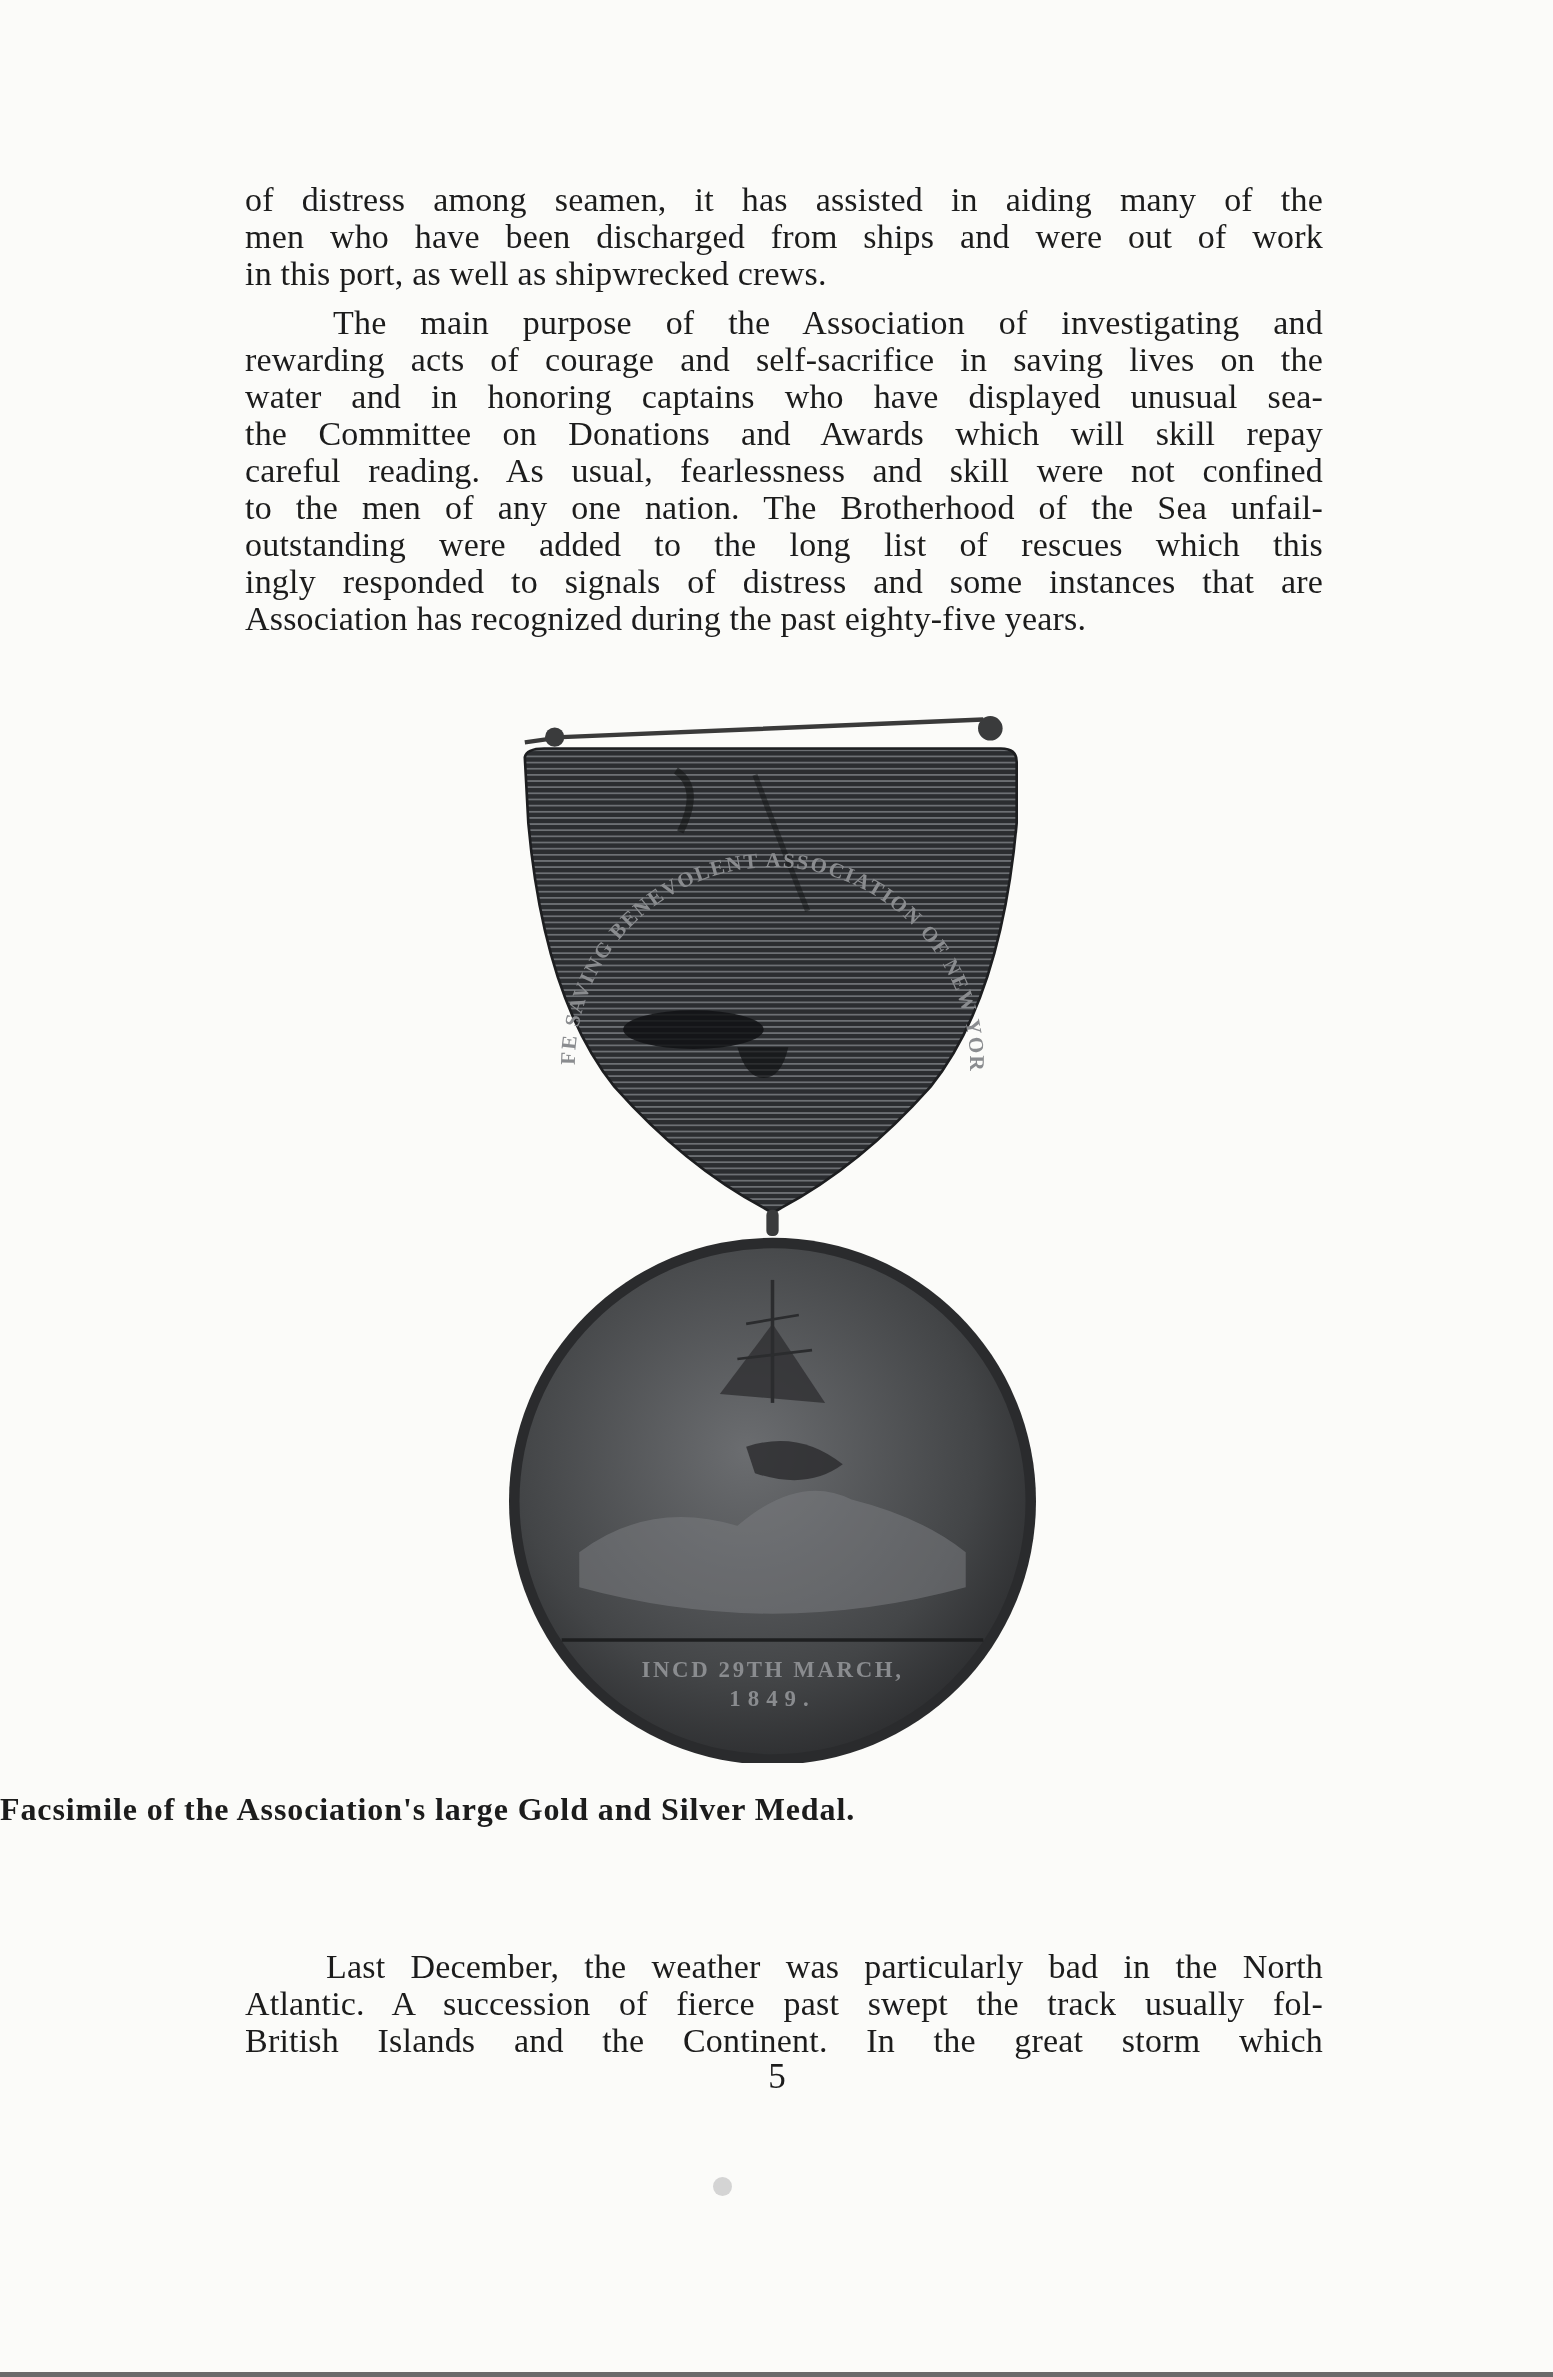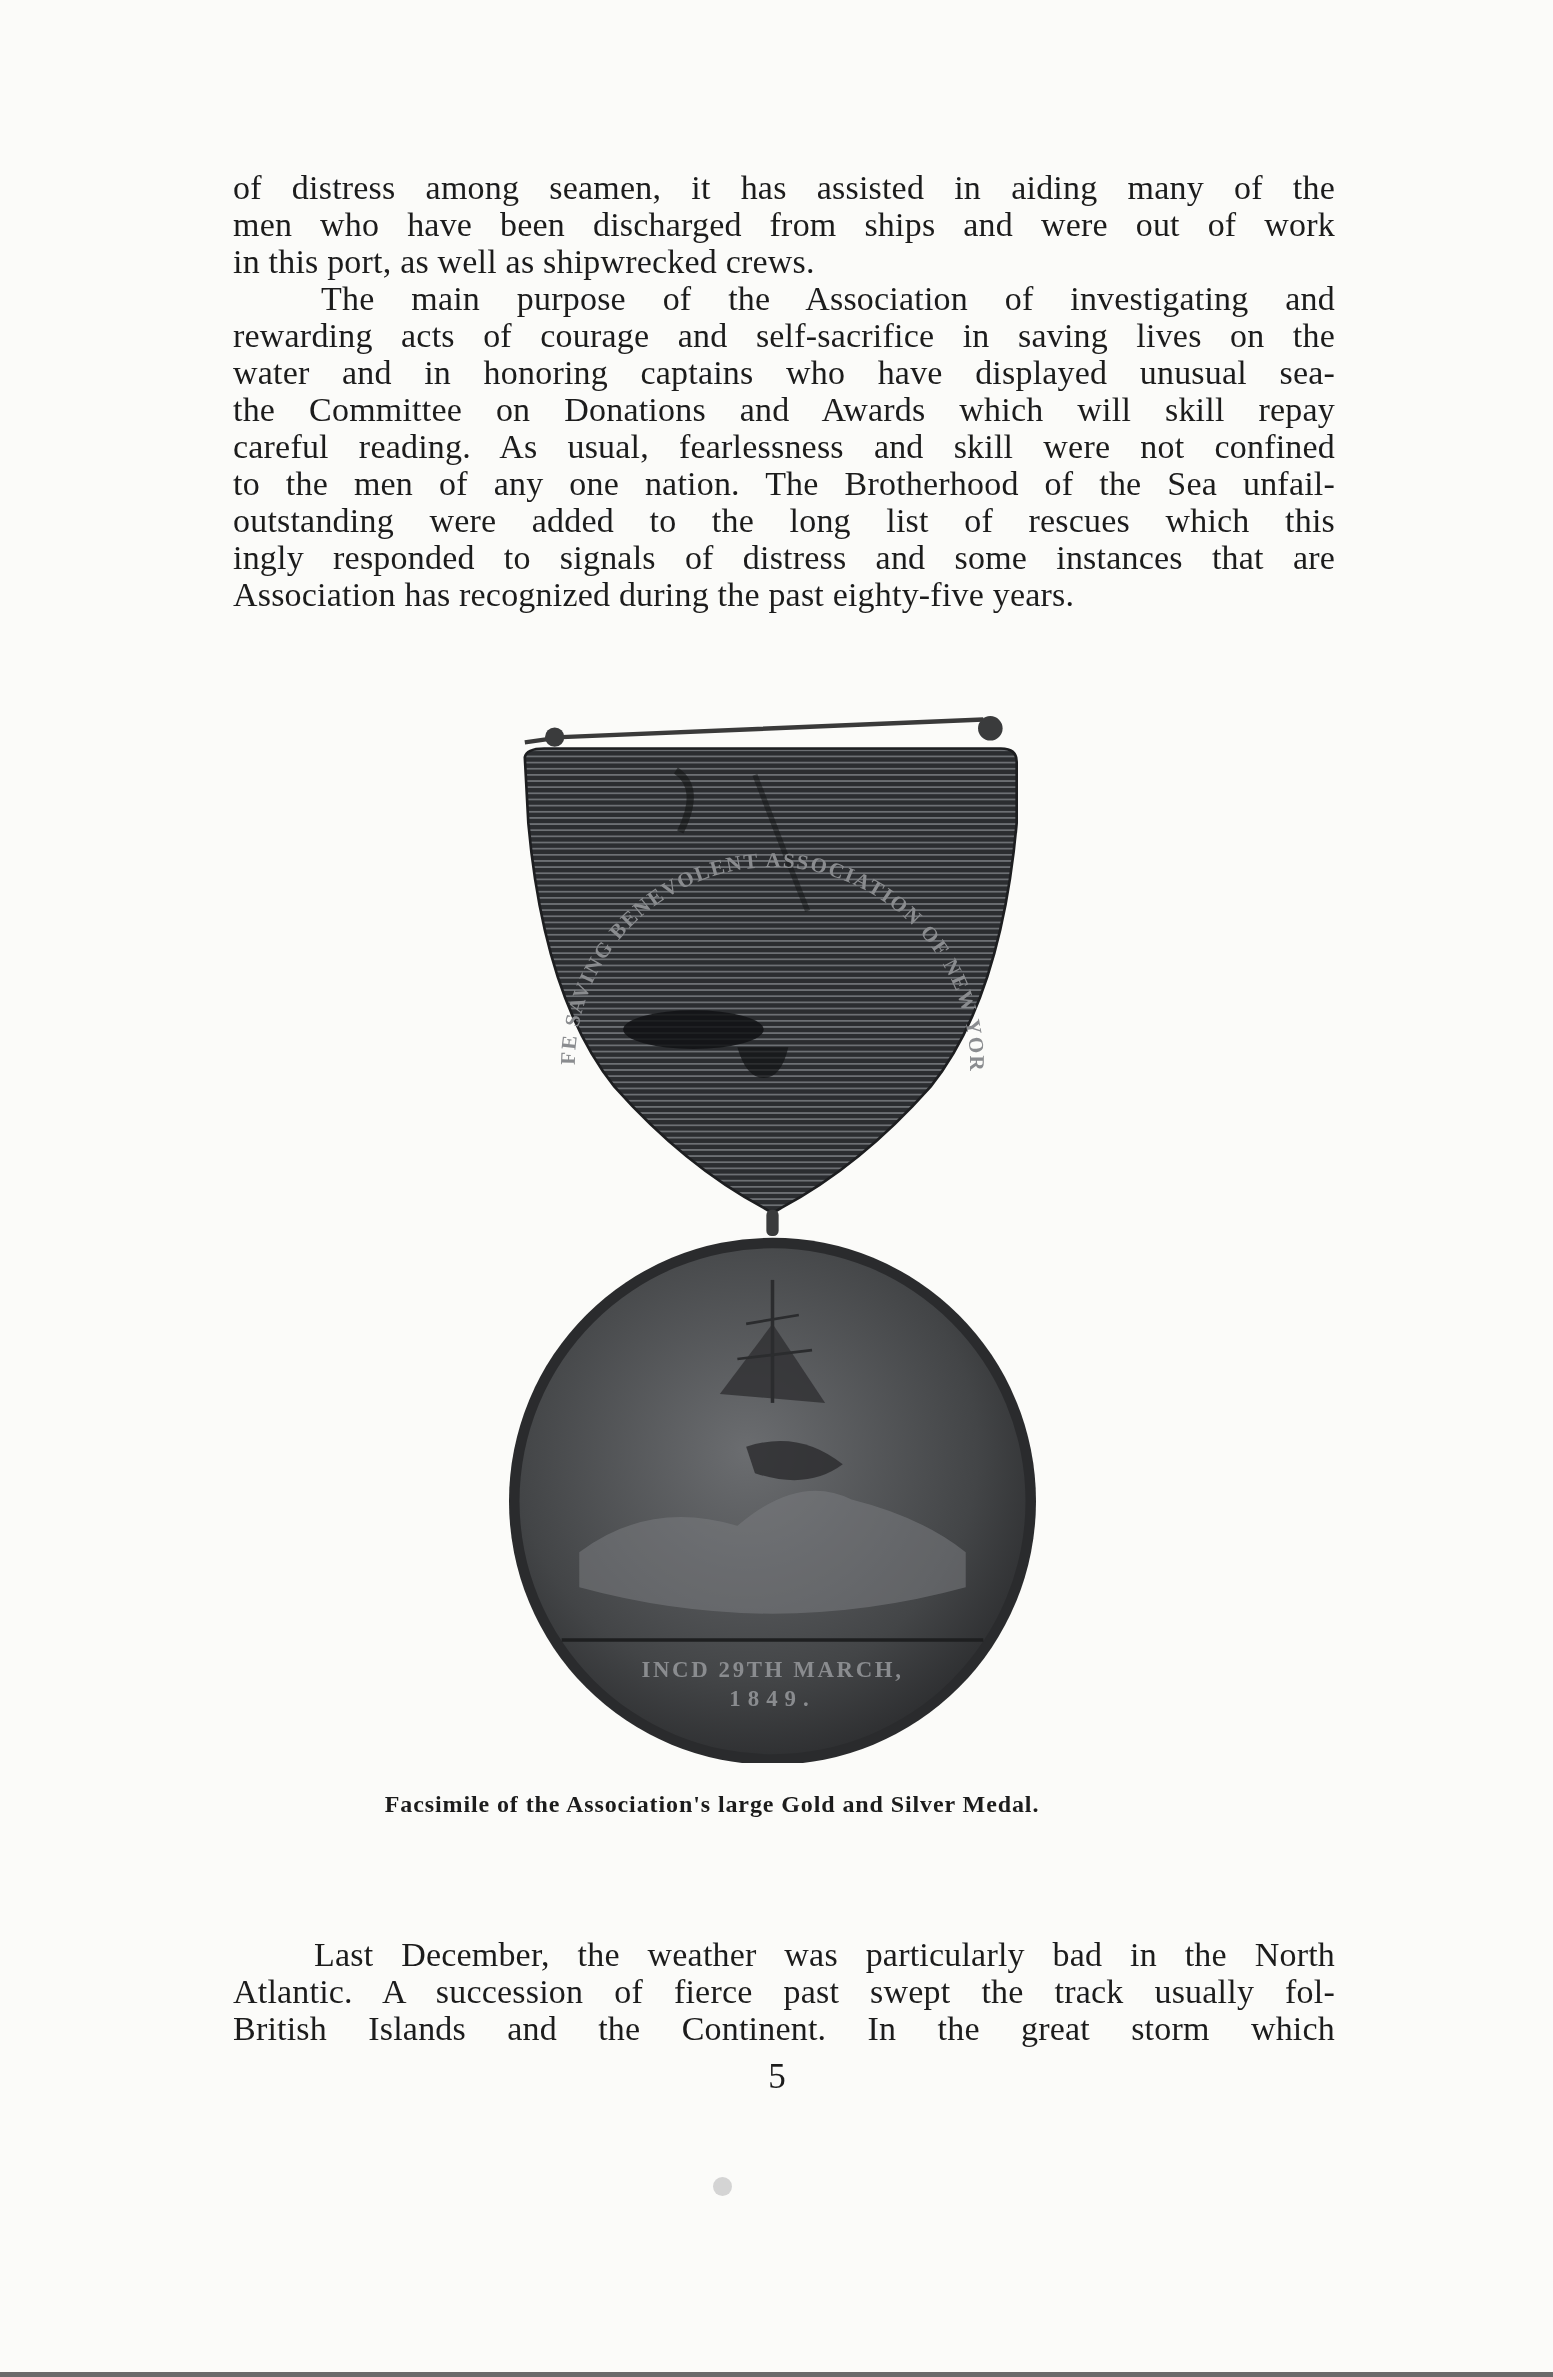--- a/index.html
+++ b/index.html
@@ -14,31 +14,30 @@
   .page { position: absolute; left: 0; top: 0; width: 1554px; height: 2377px; }
   .text-block {
     position: absolute;
     left: 233px;
     width: 1102px;
     font-size: 34px;
     line-height: 37px;
     text-align: justify;
     letter-spacing: 0.2px;
   }
-  .text-block p { margin: 0; font-family: Liberation Serif, serif; }
+  .text-block p { margin: 12px; font-family: Liberation Serif, serif; }
   .line { display: block; text-align: justify; text-align-last: justify; white-space: nowrap; }
   .line.last { text-align-last: left; }
   #top-text { top: 169px; }
   #bottom-text { top: 1936px; }
   .figure { position: absolute; left: 509px; top: 709px; width: 527px; height: 1054px; }
   .caption {
     position: absolute; top: 1791px; left: 0; width: 1424px;
-    text-align: center;
     font-family: "Liberation Serif", "DejaVu Serif", serif;
-    font-weight: bold; font-size: 24px; letter-spacing: 0.9px;
+    font-weight: bold; font-size: 32px; letter-spacing: 0.9px;
   }
   .page-number {
     position: absolute; top: 2057px; left: 0; width: 1554px;
     text-align: center; font-size: 35px;
   }
   .bottom-edge { position: absolute; left: 0; bottom: 0; width: 1554px; height: 5.3px; background: #6a6a6a; }
   .speck { position: absolute; border-radius: 50%; background: #d4d4d4; }
 </style>
 </head>
 <body>

